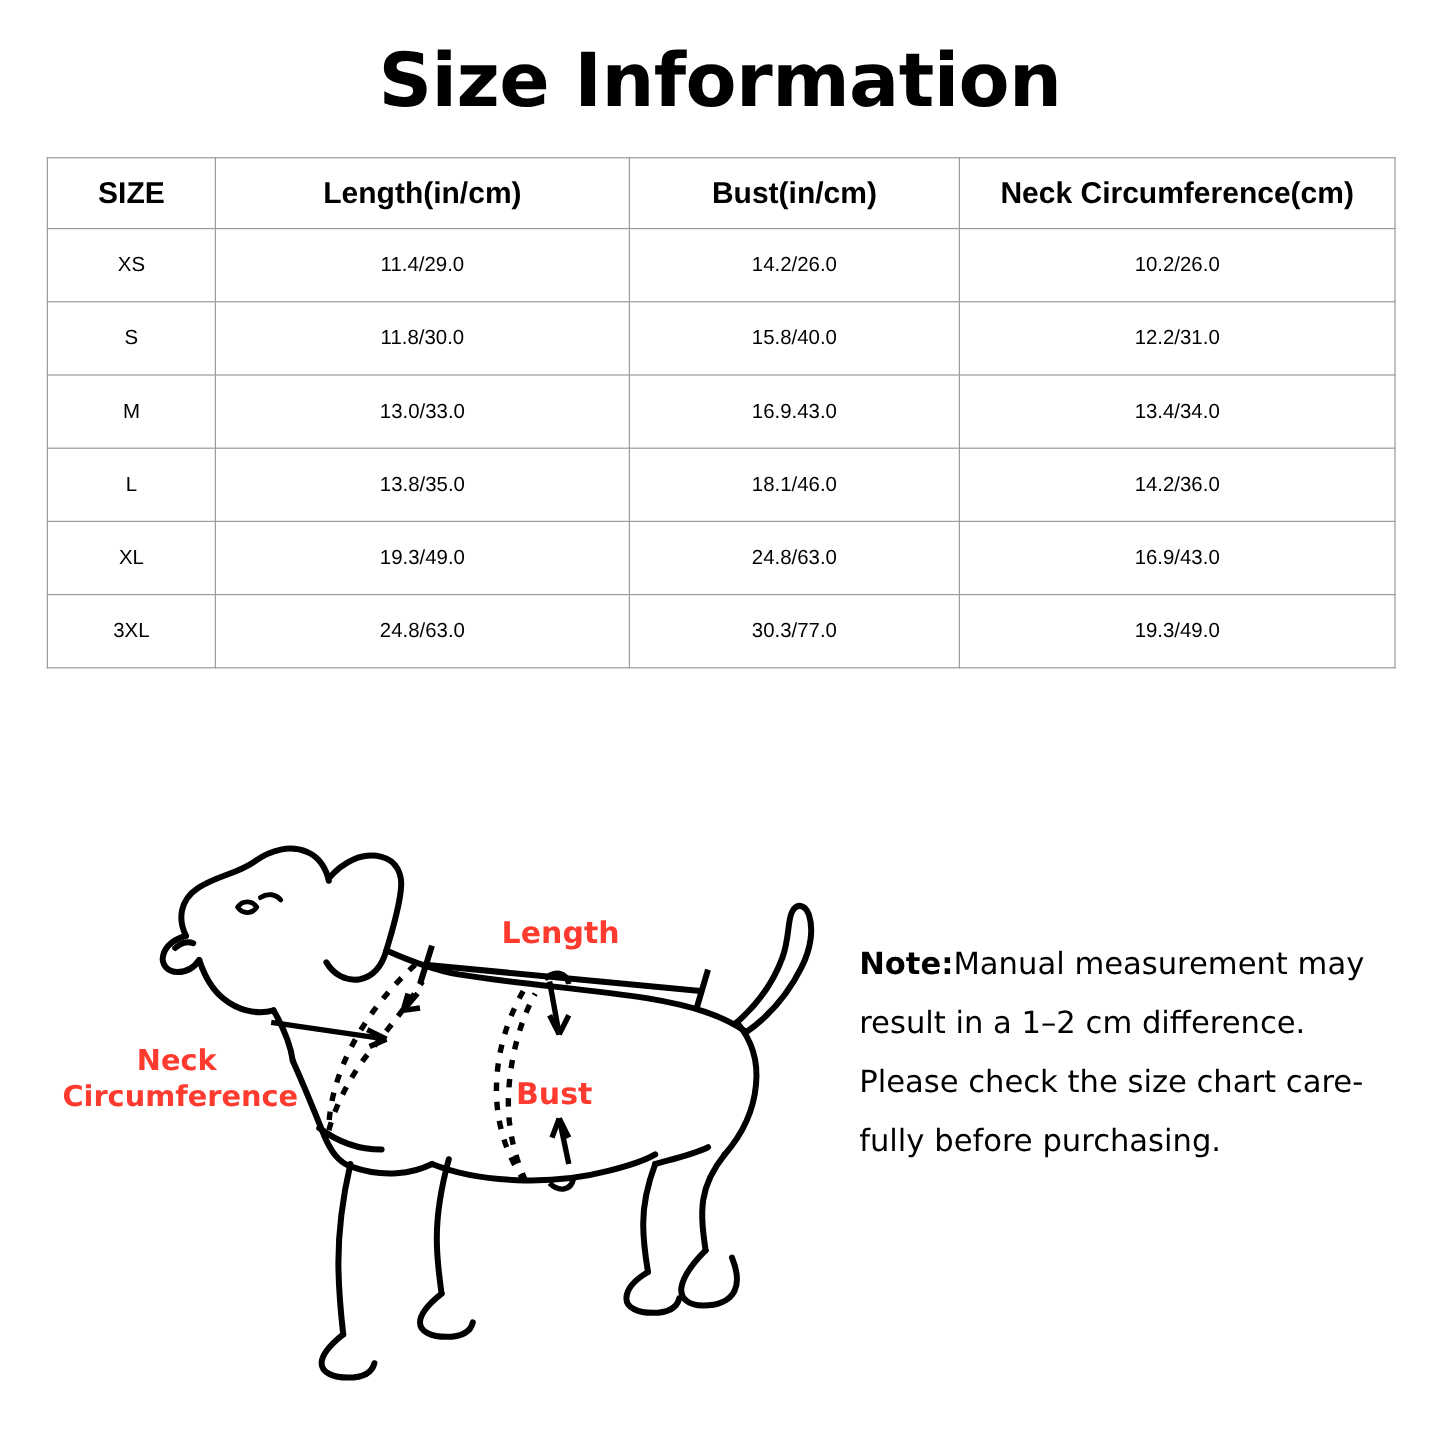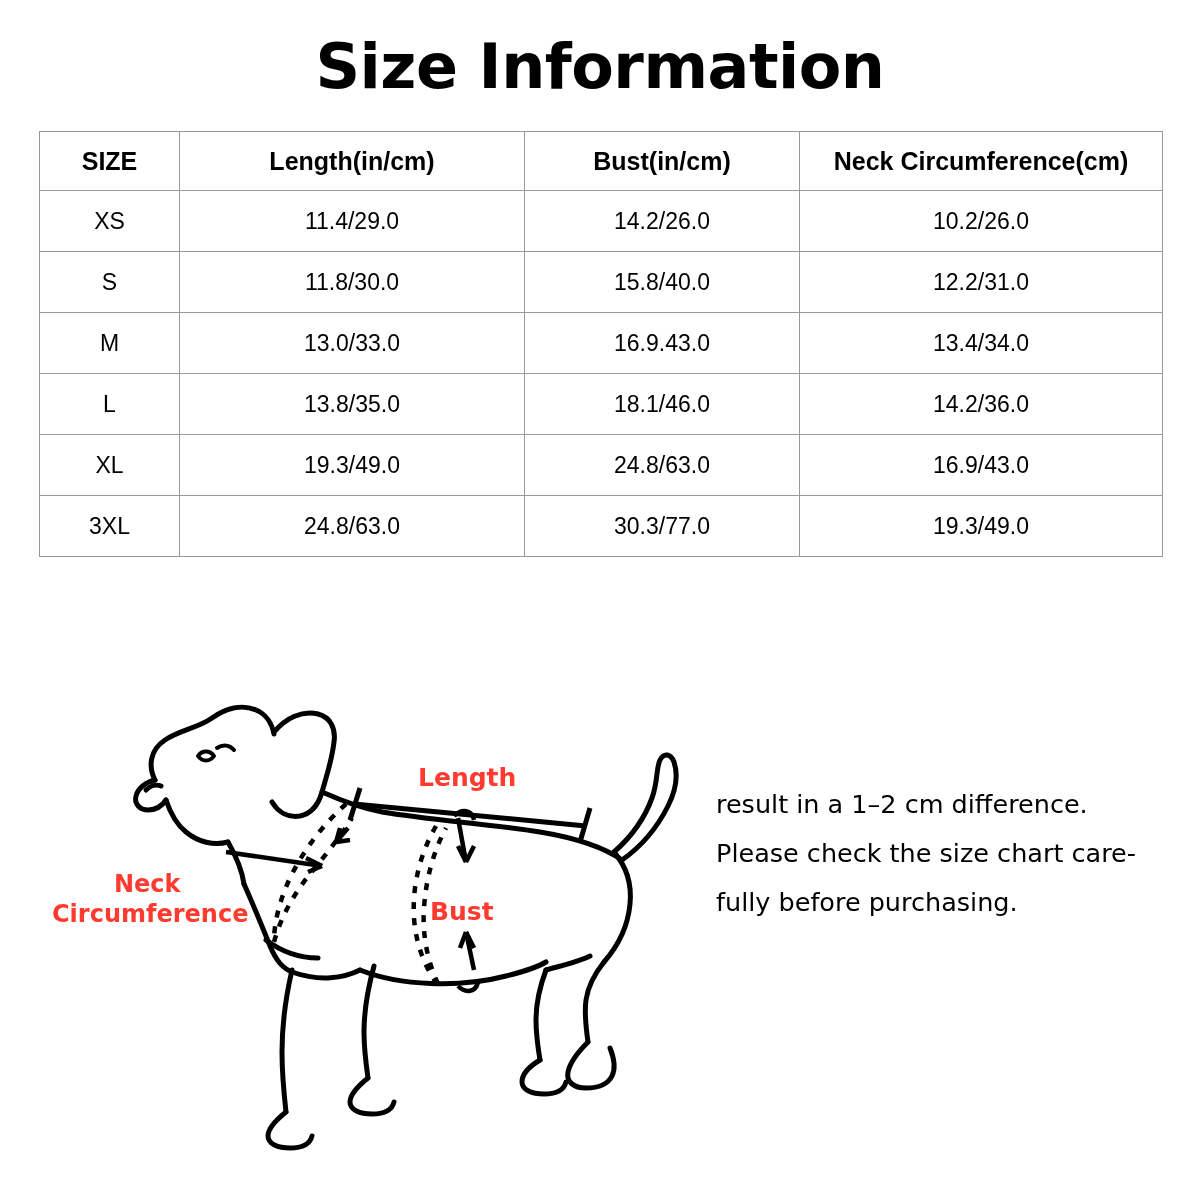--- a/index.html
+++ b/index.html
@@ -43,21 +43,21 @@
     border-collapse: collapse;
     width: 100%;
     table-layout: fixed;
     border-radius: 27px;
   }
   table.size-table td, table.size-table th {
     border: 1px solid #9a9a9a;
     height: 60px;
     text-align: center;
     vertical-align: middle;
-    font-size: 23px;
+    font-size: 17px;
     font-weight: normal;
     padding: 0;
   }
   table.size-table thead th {
     font-weight: bold;
     font-size: 25px;
     height: 58px;
   }
   col.c1 { width: 140px; }
   col.c2 { width: 345px; }
@@ -233,18 +233,19 @@
       <g font-family="DejaVu Sans, sans-serif" font-weight="bold" fill="#FF3B30">
         <text x="388" y="116" font-size="25">Length</text>
         <text x="400" y="250" font-size="25">Bust</text>
         <text x="84" y="222" font-size="24">Neck</text>
         <text x="22" y="252" font-size="24">Circumference</text>
       </g>
     </svg>
   </div>
 
   <div class="note">
+    <p><span class="lead">Note:</span><span>Manual measurement may</span></p>
     <p>result in a 1–2 cm difference.</p>
     <p>Please check the size chart care-</p>
     <p>fully before purchasing.</p>
   </div>
 
 </div>
 
 </body></html>

